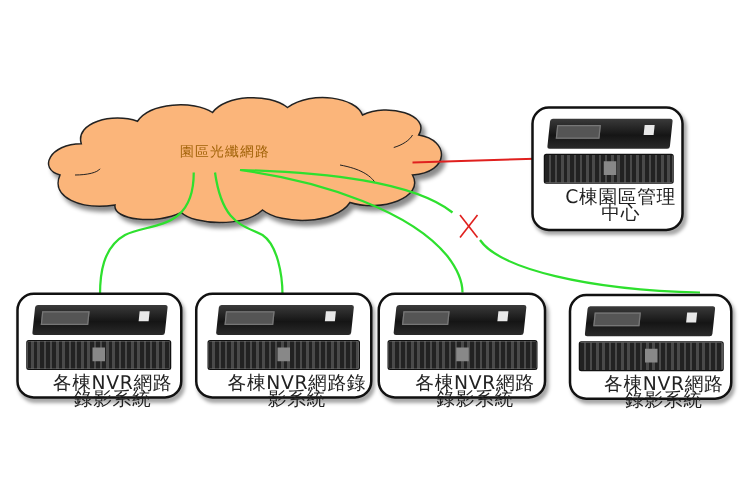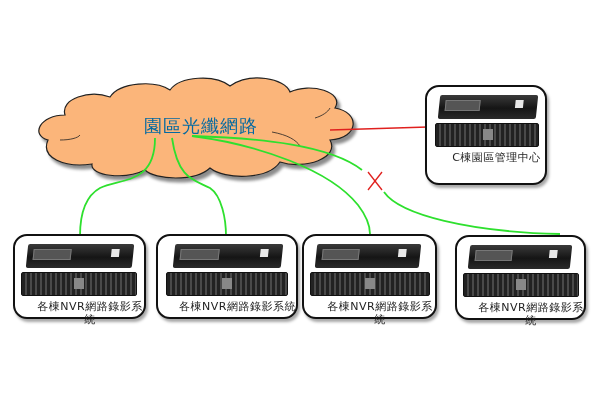--- a/index.html
+++ b/index.html
@@ -3,37 +3,37 @@
 <meta charset="utf-8">
 <style>
   html, body { margin: 0; padding: 0; background: #ffffff; }
   body { width: 600px; height: 400px; position: relative; overflow: hidden; font-family: "DejaVu Sans", sans-serif; }
   #diagram { position: absolute; left: 0; top: 0; width: 600px; height: 400px; }
   .box {
     position: absolute; background: #fff; border: 2px solid #111; border-radius: 14px;
     box-shadow: 2px 3px 3px rgba(0,0,0,0.35); box-sizing: border-box;
   }
   .box .label {
-    position: absolute; left: 0; right: 0; text-align: center; font-size: 11px; color: #222;
+    position: absolute; left: 0; right: 0; text-align: center; font-size: 15px; color: #222;
     line-height: 13px; letter-spacing: 0.5px; margin-left: 21px;
   }
   .srv-top {
     position: absolute; height: 24px; border-radius: 2px;
     background: linear-gradient(#3a3a3a, #151515 55%, #2a2a2a);
     transform: skewX(-6deg);
   }
   .srv-top::before { content: ""; position: absolute; left: 6px; top: 5px; width: 34%; height: 9px; background: #555; border: 1px solid #777; }
   .srv-top::after { content: ""; position: absolute; right: 14px; top: 5px; width: 8px; height: 8px; background: #e8e8e8; }
   .srv-bot {
     position: absolute; height: 22px; border-radius: 2px;
     background: repeating-linear-gradient(90deg, #222 0 3px, #4a4a4a 3px 5px);
     border: 1px solid #111;
   }
   .srv-bot::after { content: ""; position: absolute; left: 46%; top: 5px; width: 10px; height: 11px; background: #888; }
-  .cloud-label { position: absolute; font-size: 18px; color: #0369a1; letter-spacing: 1px; }
+  .cloud-label { position: absolute; font-size: 11px; color: #a16207; letter-spacing: 1px; }
 </style>
 </head>
 <body>
 
 <svg id="diagram" viewBox="0 0 600 400">
   <defs>
     <filter id="sh" x="-10%" y="-10%" width="130%" height="140%">
       <feDropShadow dx="3" dy="4" stdDeviation="1.5" flood-color="#000" flood-opacity="0.45"></feDropShadow>
     </filter>
   </defs>

